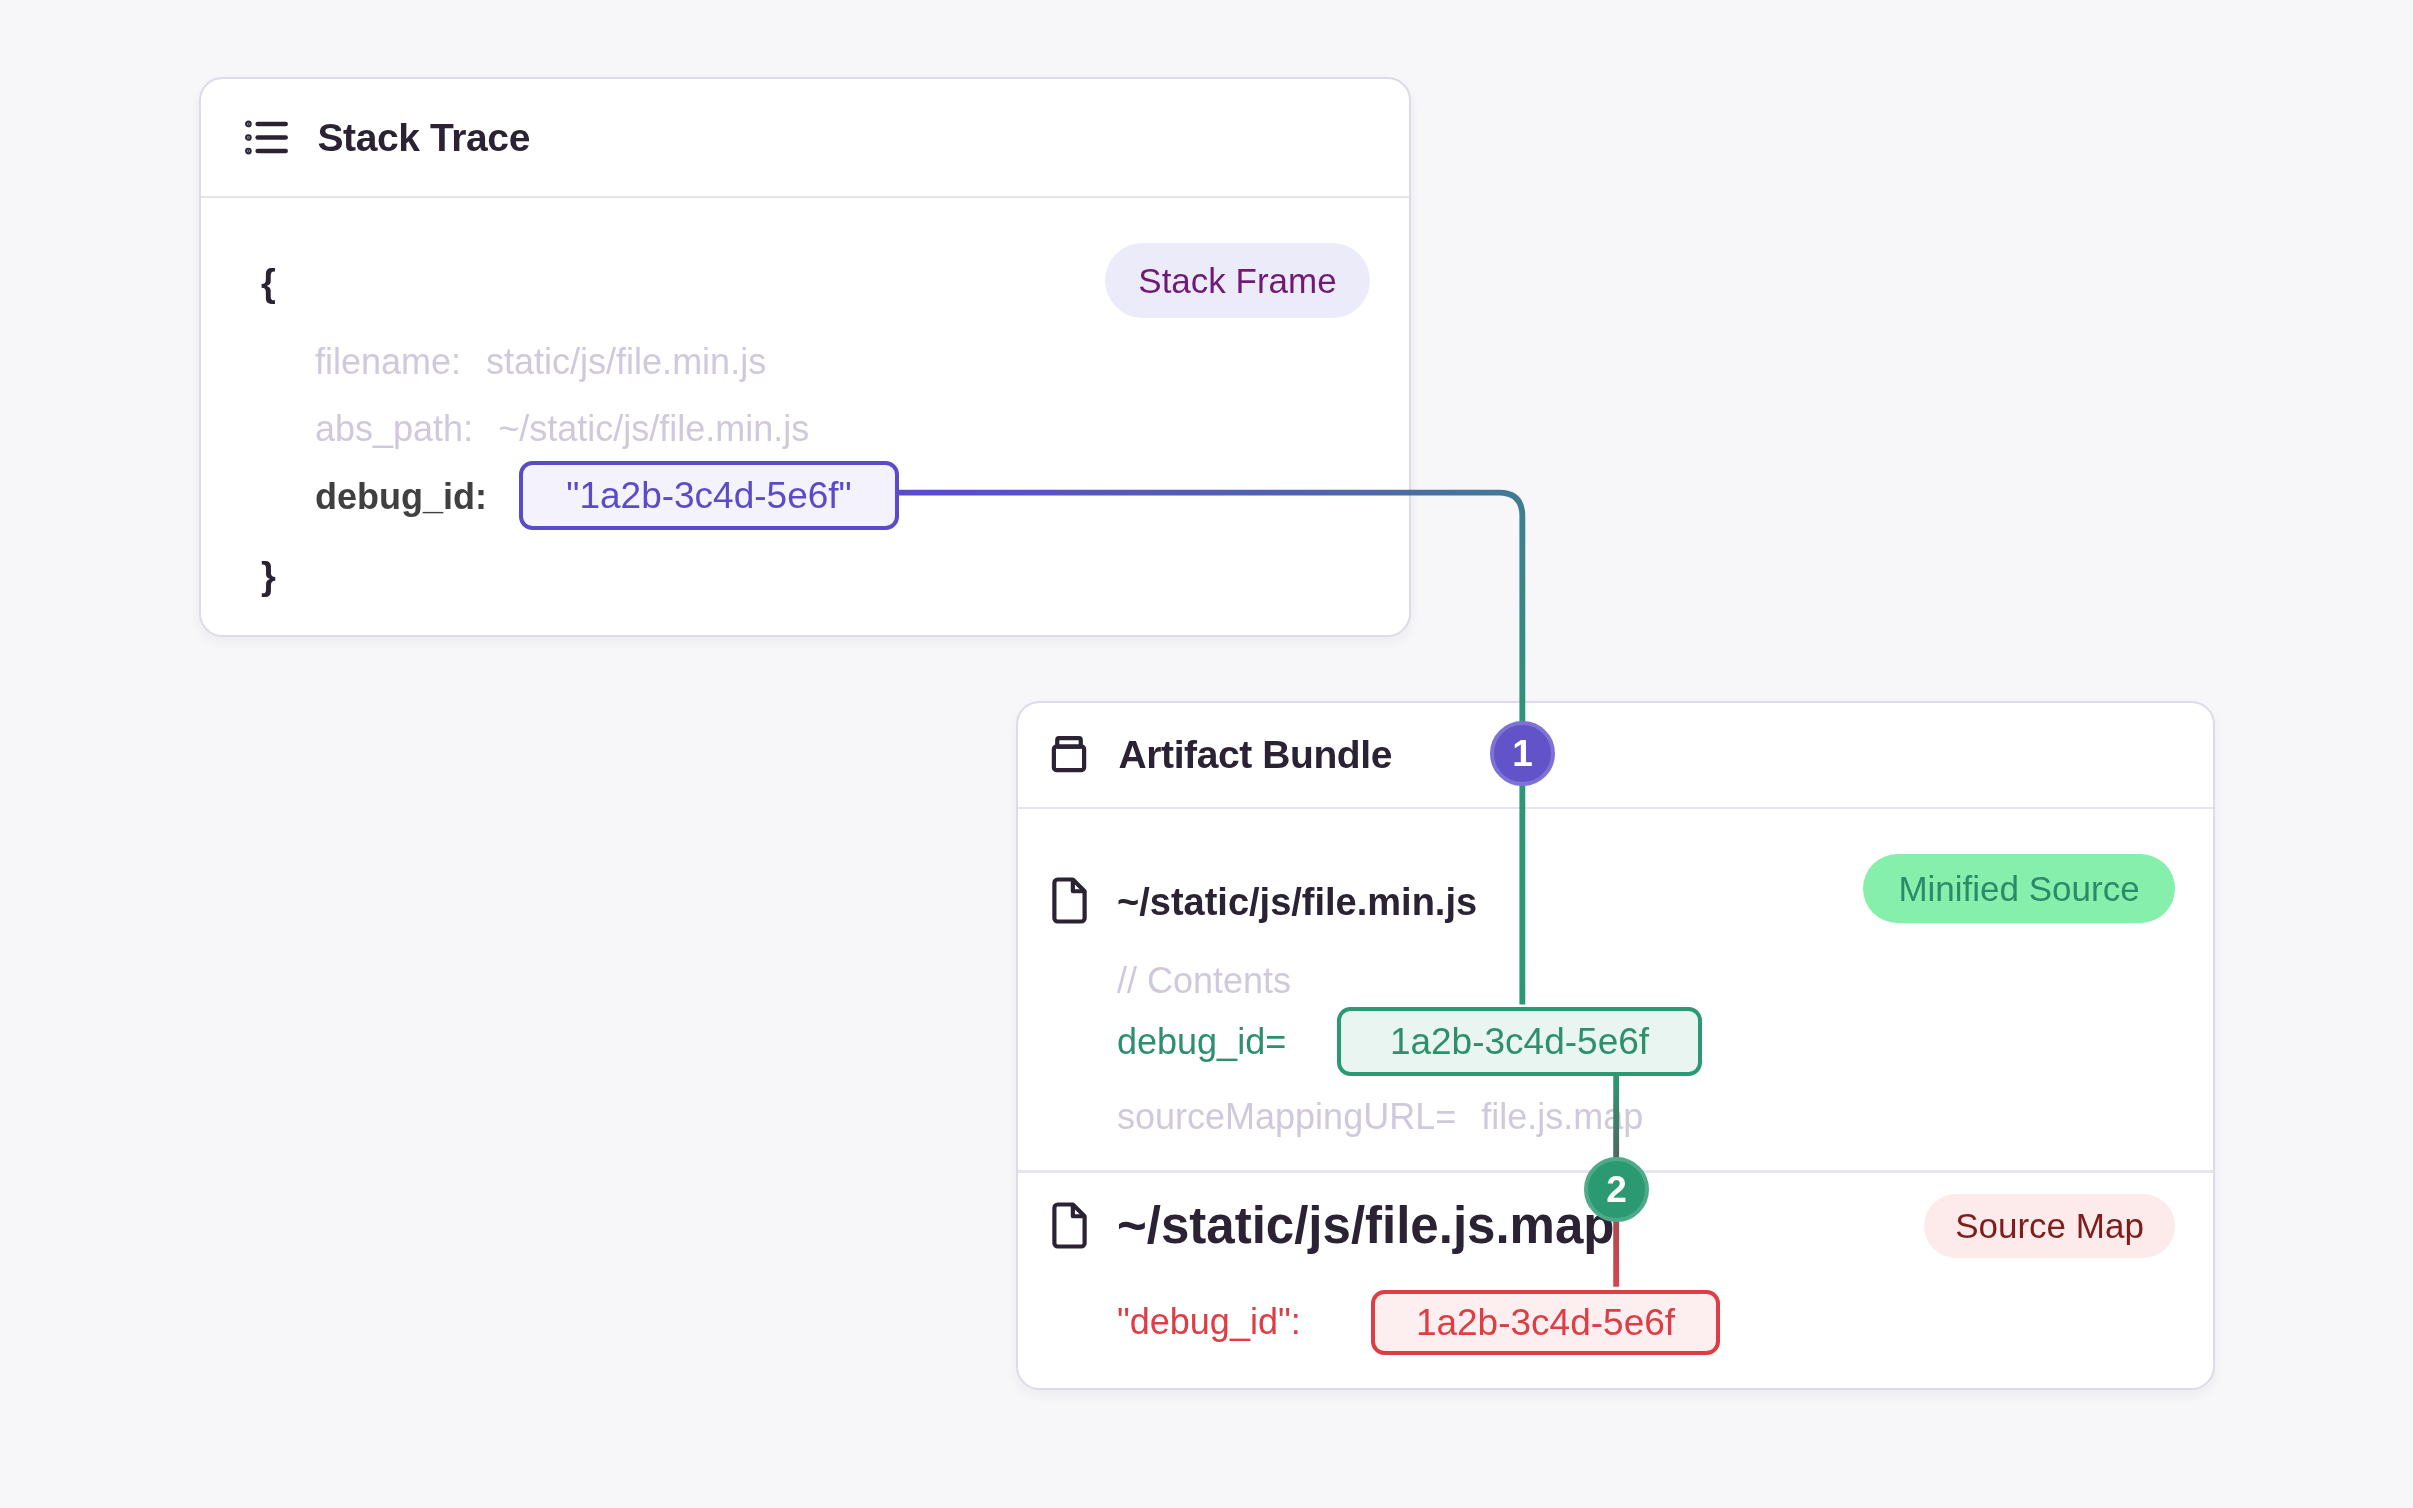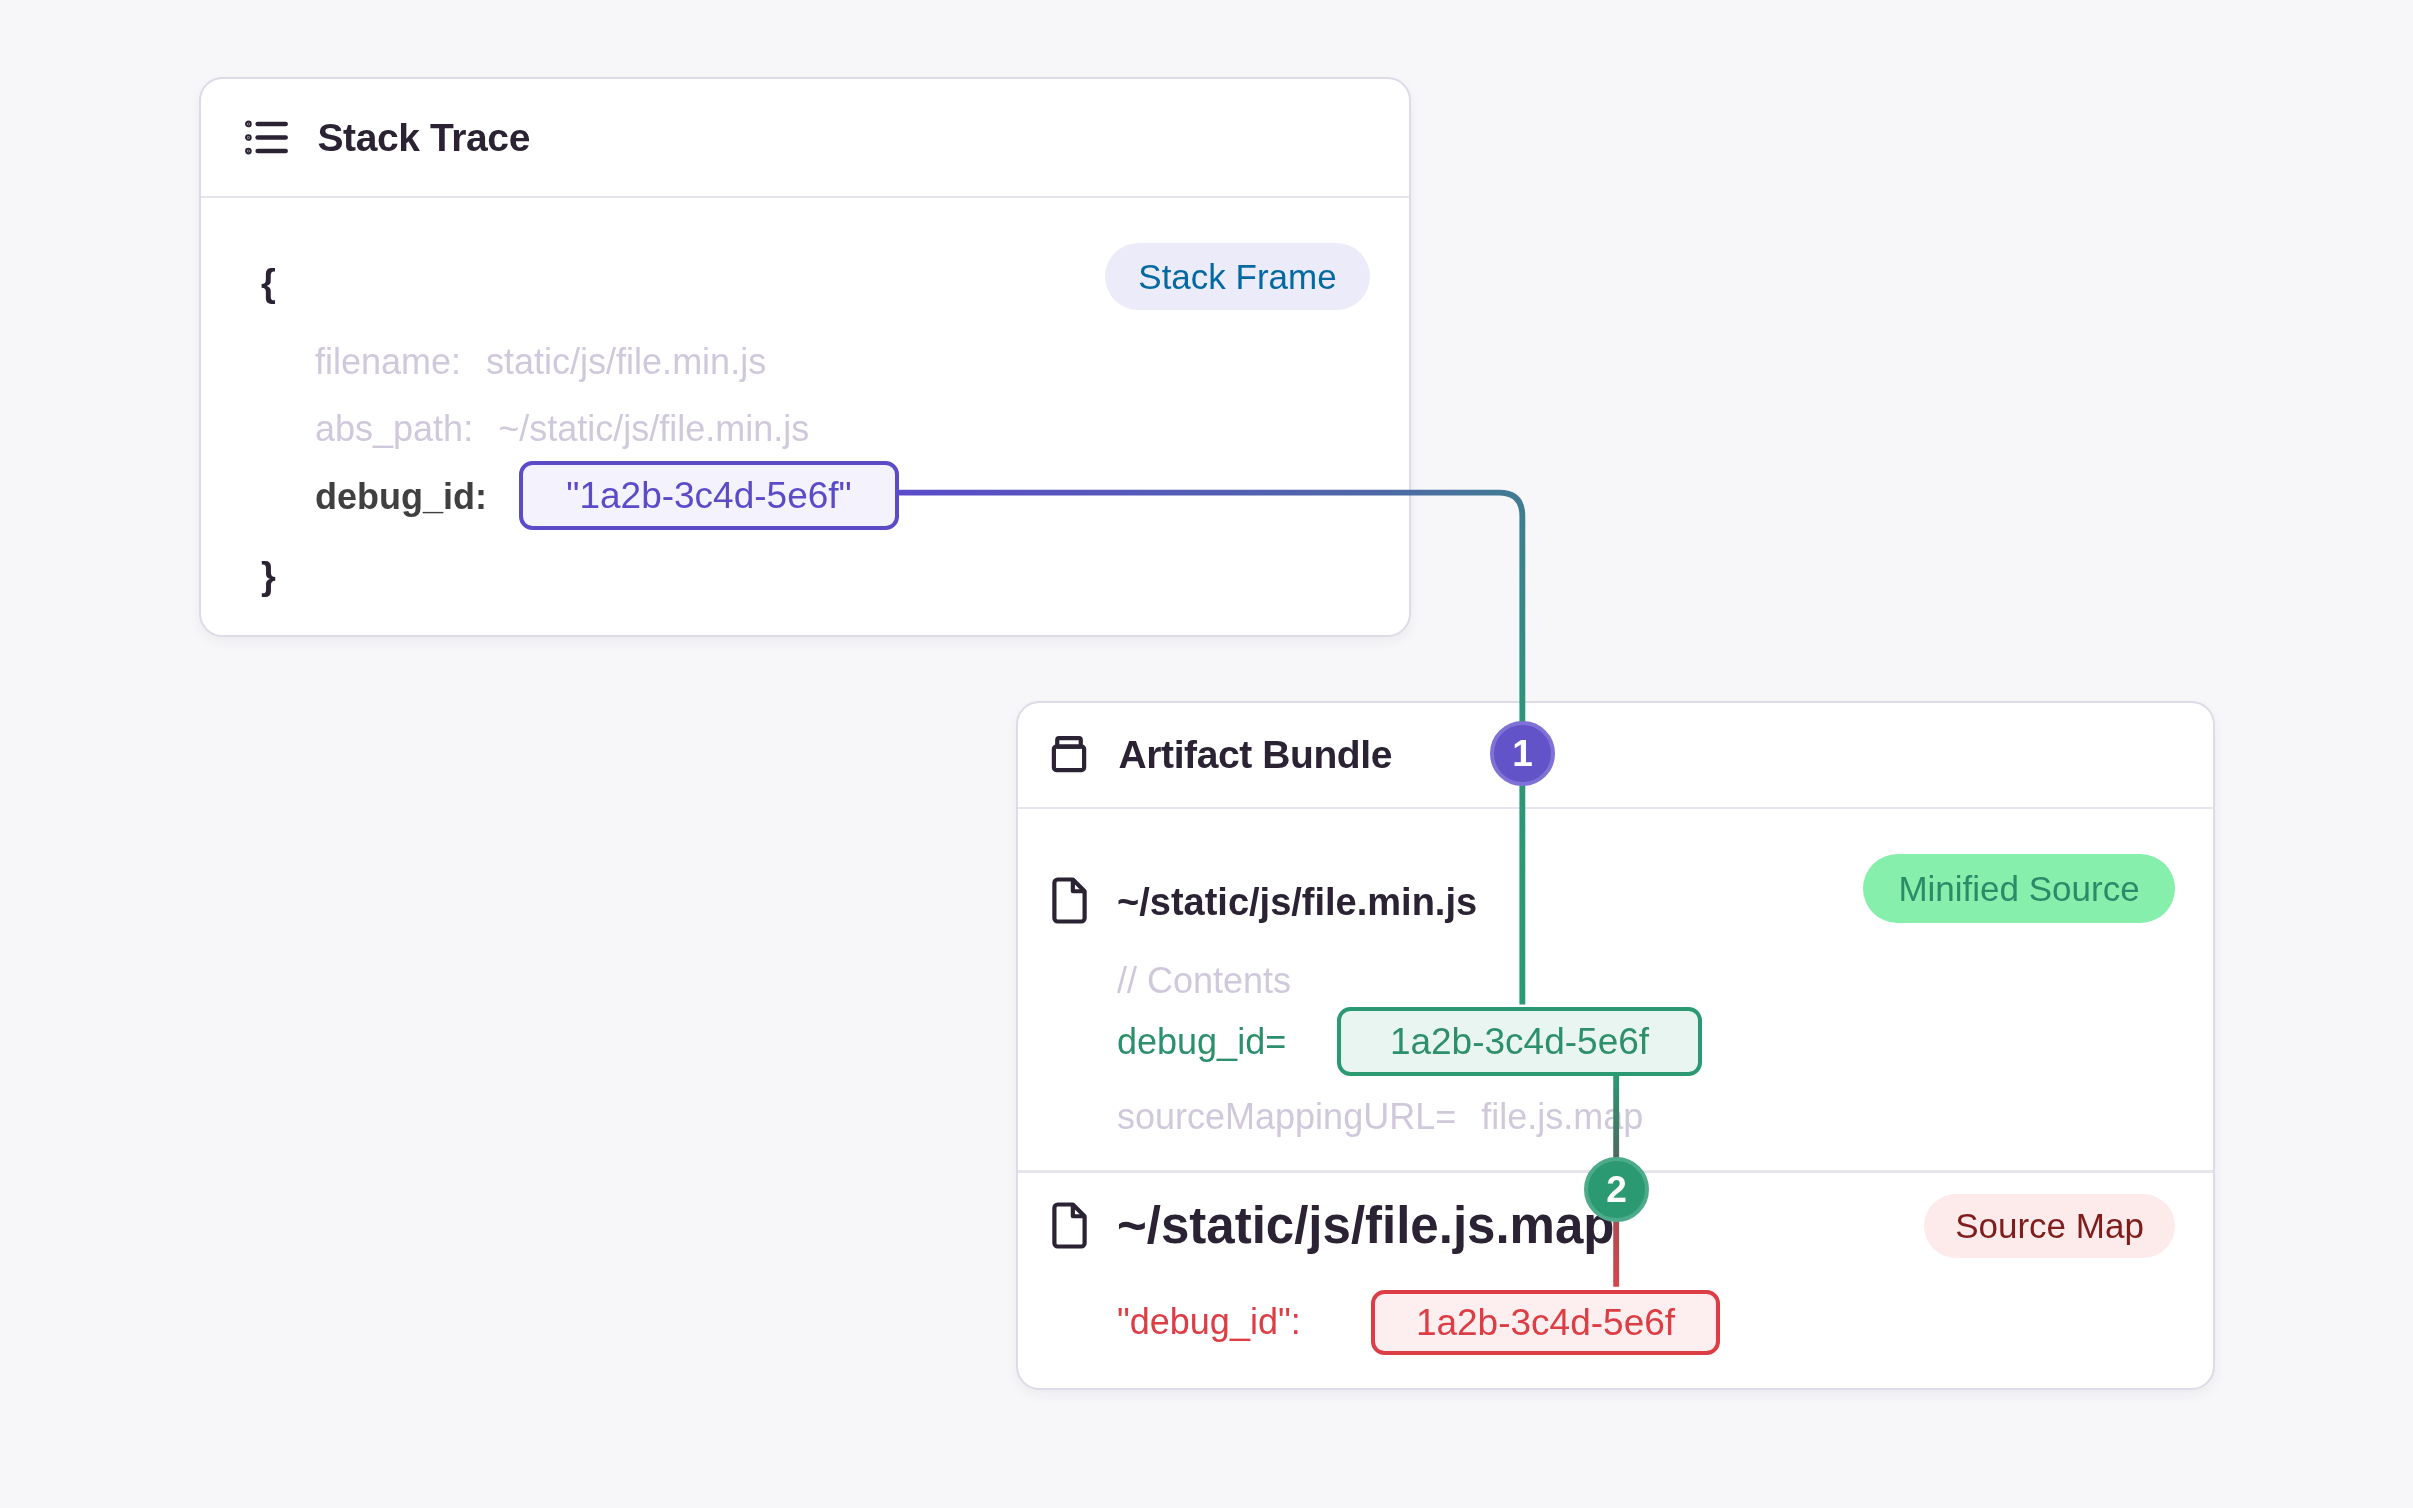--- a/index.html
+++ b/index.html
@@ -82,22 +82,22 @@
     position: absolute;
     display: flex;
     align-items: center;
     justify-content: center;
     border-radius: 40px;
     font-size: 35px;
     font-weight: 500;
     white-space: nowrap;
   }
   #stack-frame-pill {
-    right: 39px; top: 164px; width: 265px; height: 67px;
-    background: #ecebfa; color: #0369a1;
+    right: 39px; top: 164px; width: 265px; height: 75px;
+    background: #ecebfa; color: #701a75;
   }
   #minified-pill {
     left: 845px; top: 151px; width: 312px; height: 69px;
     background: #86efac; color: #2b8a68;
   }
   #sourcemap-pill {
     left: 906px; top: 491px; width: 251px; height: 64px;
     background: #fdeaea; color: #7f1d1d;
   }
 

